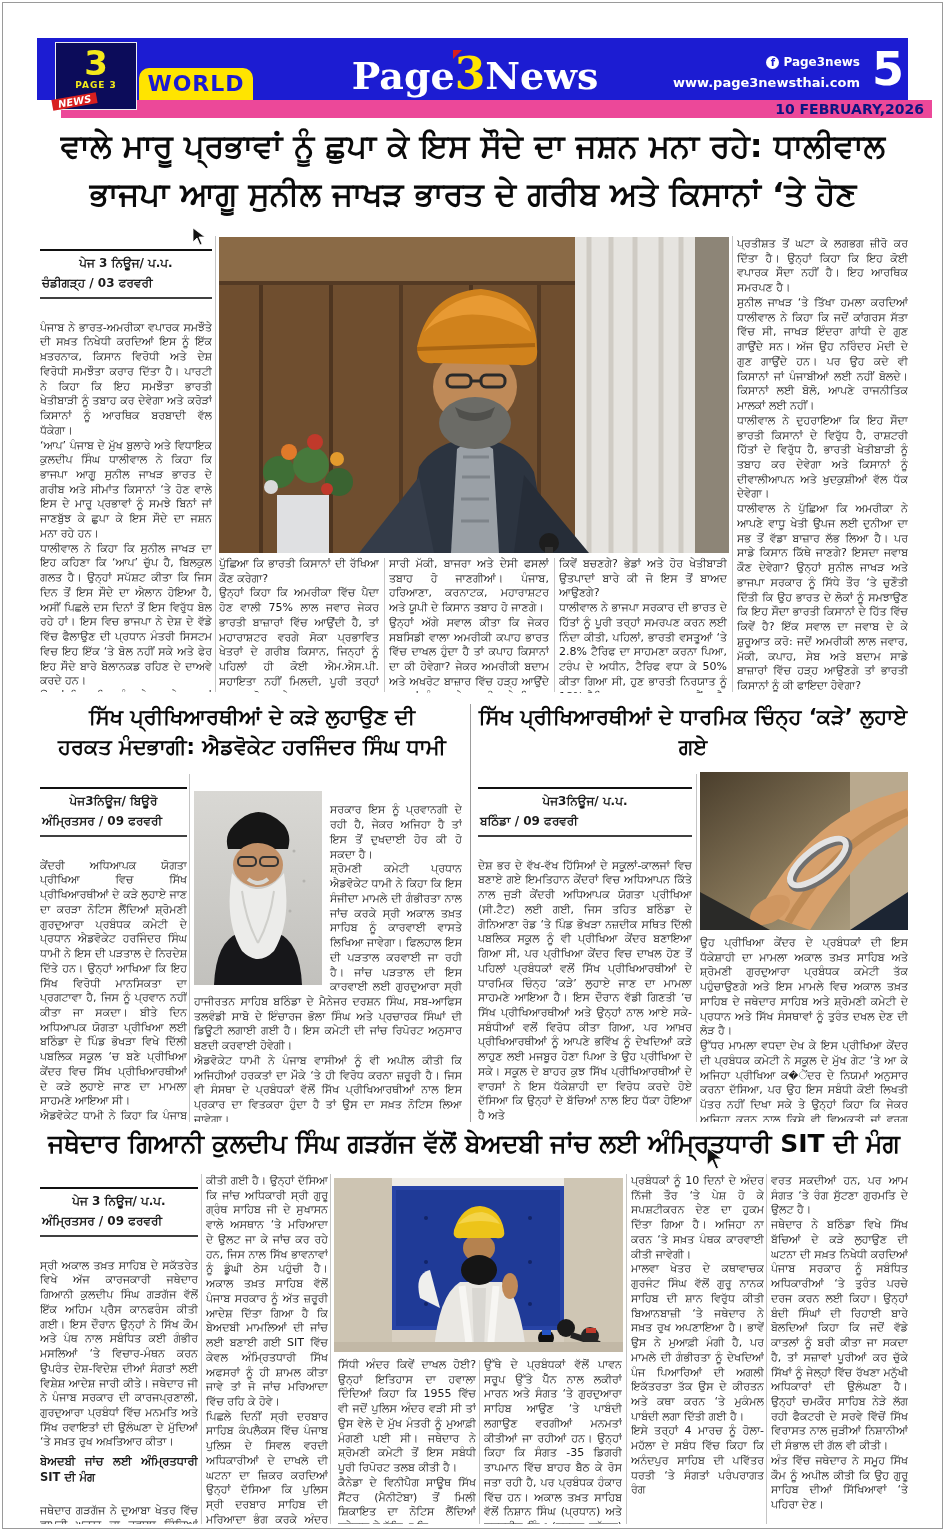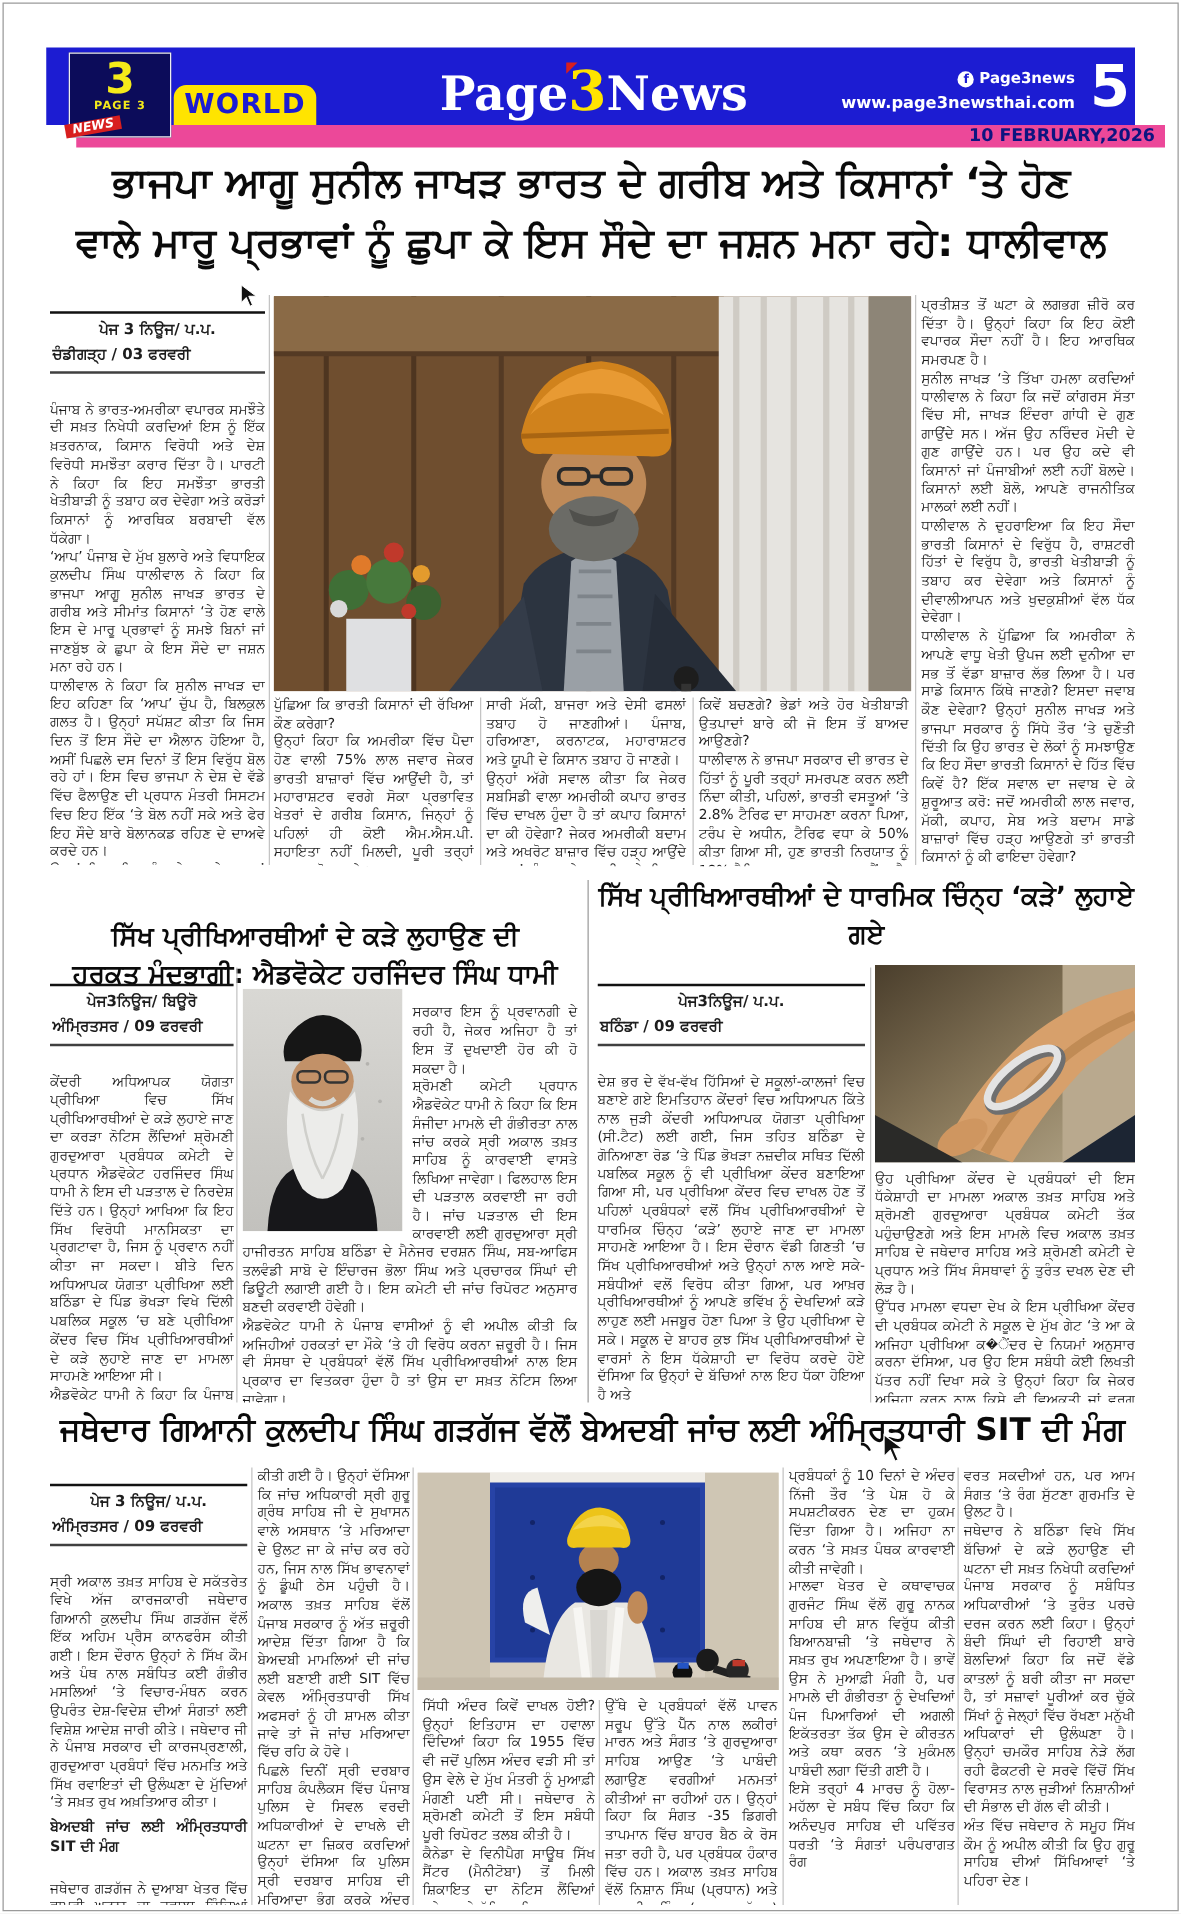--- a/index.html
+++ b/index.html
@@ -69,22 +69,22 @@
     <span class="fb">f</span><span>Page3news</span>
   </div>
   <div class="abs website" style="left:640px;top:75px;width:220px;">www.page3newsthai.com</div>
   <div class="abs pagenum" style="left:868px;top:42px;width:40px;text-align:center;">5</div>
 
   <svg class="abs" style="left:192px;top:227px;" width="16" height="20" viewBox="0 0 16 20">
     <polygon points="1,1 1,15 5,11 8,18 10,17 7,10 13,10" fill="#111" stroke="#fff" stroke-width="0.8"></polygon>
   </svg>
 
   <div class="abs headline-xl" style="left:40px;top:122px;width:866px;">
+    <div>ਵਾਲੇ ਮਾਰੂ ਪ੍ਰਭਾਵਾਂ ਨੂੰ ਛੁਪਾ ਕੇ ਇਸ ਸੌਦੇ ਦਾ ਜਸ਼ਨ ਮਨਾ ਰਹੇ: ਧਾਲੀਵਾਲ</div>
     <div>ਭਾਜਪਾ ਆਗੂ ਸੁਨੀਲ ਜਾਖੜ ਭਾਰਤ ਦੇ ਗਰੀਬ ਅਤੇ ਕਿਸਾਨਾਂ ‘ਤੇ ਹੋਣ</div>
-    <div>ਵਾਲੇ ਮਾਰੂ ਪ੍ਰਭਾਵਾਂ ਨੂੰ ਛੁਪਾ ਕੇ ਇਸ ਸੌਦੇ ਦਾ ਜਸ਼ਨ ਮਨਾ ਰਹੇ: ਧਾਲੀਵਾਲ</div>
   </div>
 
   <div class="abs col" style="left:40px;top:234px;width:172px;height:458px;">
     <div class="byline-box">
       <span class="byline-l1">ਪੇਜ 3 ਨਿਊਜ/ ਪ.ਪ.</span>
       <span class="byline-l2">ਚੰਡੀਗੜ੍ਹ / 03 ਫਰਵਰੀ</span>
     </div>
     <span>ਪੰਜਾਬ ਨੇ ਭਾਰਤ-ਅਮਰੀਕਾ ਵਪਾਰਕ ਸਮਝੌਤੇ ਦੀ ਸਖ਼ਤ ਨਿਖੇਧੀ ਕਰਦਿਆਂ ਇਸ ਨੂੰ ਇੱਕ ਖ਼ਤਰਨਾਕ, ਕਿਸਾਨ ਵਿਰੋਧੀ ਅਤੇ ਦੇਸ਼ ਵਿਰੋਧੀ ਸਮਝੌਤਾ ਕਰਾਰ ਦਿੱਤਾ ਹੈ। ਪਾਰਟੀ ਨੇ ਕਿਹਾ ਕਿ ਇਹ ਸਮਝੌਤਾ ਭਾਰਤੀ ਖੇਤੀਬਾੜੀ ਨੂੰ ਤਬਾਹ ਕਰ ਦੇਵੇਗਾ ਅਤੇ ਕਰੋੜਾਂ ਕਿਸਾਨਾਂ ਨੂੰ ਆਰਥਿਕ ਬਰਬਾਦੀ ਵੱਲ ਧੱਕੇਗਾ।
 ‘ਆਪ’ ਪੰਜਾਬ ਦੇ ਮੁੱਖ ਬੁਲਾਰੇ ਅਤੇ ਵਿਧਾਇਕ ਕੁਲਦੀਪ ਸਿੰਘ ਧਾਲੀਵਾਲ ਨੇ ਕਿਹਾ ਕਿ ਭਾਜਪਾ ਆਗੂ ਸੁਨੀਲ ਜਾਖੜ ਭਾਰਤ ਦੇ ਗਰੀਬ ਅਤੇ ਸੀਮਾਂਤ ਕਿਸਾਨਾਂ ‘ਤੇ ਹੋਣ ਵਾਲੇ ਇਸ ਦੇ ਮਾਰੂ ਪ੍ਰਭਾਵਾਂ ਨੂੰ ਸਮਝੇ ਬਿਨਾਂ ਜਾਂ ਜਾਣਬੁੱਝ ਕੇ ਛੁਪਾ ਕੇ ਇਸ ਸੌਦੇ ਦਾ ਜਸ਼ਨ ਮਨਾ ਰਹੇ ਹਨ।
 ਧਾਲੀਵਾਲ ਨੇ ਕਿਹਾ ਕਿ ਸੁਨੀਲ ਜਾਖੜ ਦਾ ਇਹ ਕਹਿਣਾ ਕਿ ‘ਆਪ’ ਚੁੱਪ ਹੈ, ਬਿਲਕੁਲ ਗਲਤ ਹੈ। ਉਨ੍ਹਾਂ ਸਪੱਸ਼ਟ ਕੀਤਾ ਕਿ ਜਿਸ ਦਿਨ ਤੋਂ ਇਸ ਸੌਦੇ ਦਾ ਐਲਾਨ ਹੋਇਆ ਹੈ, ਅਸੀਂ ਪਿਛਲੇ ਦਸ ਦਿਨਾਂ ਤੋਂ ਇਸ ਵਿਰੁੱਧ ਬੋਲ ਰਹੇ ਹਾਂ। ਇਸ ਵਿਚ ਭਾਜਪਾ ਨੇ ਦੇਸ਼ ਦੇ ਵੱਡੇ ਵਿੱਚ ਫੈਲਾਉਣ ਦੀ ਪ੍ਰਧਾਨ ਮੰਤਰੀ ਸਿਸਟਮ ਵਿਚ ਇਹ ਇੱਕ ‘ਤੇ ਬੋਲ ਨਹੀਂ ਸਕੇ ਅਤੇ ਫੇਰ ਇਹ ਸੌਦੇ ਬਾਰੇ ਬੋਲਾਨਕਡ ਰਹਿਣ ਦੇ ਦਾਅਵੇ ਕਰਦੇ ਹਨ।
@@ -148,21 +148,21 @@
   <div class="abs col" style="left:219px;top:557px;width:160px;height:136px;">ਪੁੱਛਿਆ ਕਿ ਭਾਰਤੀ ਕਿਸਾਨਾਂ ਦੀ ਰੱਖਿਆ ਕੌਣ ਕਰੇਗਾ?
 ਉਨ੍ਹਾਂ ਕਿਹਾ ਕਿ ਅਮਰੀਕਾ ਵਿੱਚ ਪੈਦਾ ਹੋਣ ਵਾਲੀ 75% ਲਾਲ ਜਵਾਰ ਜੇਕਰ ਭਾਰਤੀ ਬਾਜ਼ਾਰਾਂ ਵਿੱਚ ਆਉਂਦੀ ਹੈ, ਤਾਂ ਮਹਾਰਾਸ਼ਟਰ ਵਰਗੇ ਸੋਕਾ ਪ੍ਰਭਾਵਿਤ ਖੇਤਰਾਂ ਦੇ ਗਰੀਬ ਕਿਸਾਨ, ਜਿਨ੍ਹਾਂ ਨੂੰ ਪਹਿਲਾਂ ਹੀ ਕੋਈ ਐਮ.ਐਸ.ਪੀ. ਸਹਾਇਤਾ ਨਹੀਂ ਮਿਲਦੀ, ਪੂਰੀ ਤਰ੍ਹਾਂ ਬਰਬਾਦ ਹੋ ਜਾਣਗੇ।
 ਧਾਲੀਵਾਲ ਨੇ ਕਿਹਾ ਕਿ ਜੇਕਰ ਅਮਰੀਕੀ ਲਾਲ ਜਵਾਰ ਅਤੇ ਹੋਰ ਅਮਰੀਕੀ ਅਨਾਜ ਅਤੇ ਡੇਅਰੀ ਭਾਰਤੀ ਬਾਜ਼ਾਰਾਂ ਵਿੱਚ ਹੜ੍ਹ ਆਉਂਦੇ ਹਨ, ਤਾਂ</div>
   <div class="abs vline" style="left:384px;top:558px;height:134px;"></div>
   <div class="abs col" style="left:389px;top:557px;width:160px;height:136px;">ਸਾਰੀ ਮੱਕੀ, ਬਾਜਰਾ ਅਤੇ ਦੇਸੀ ਫਸਲਾਂ ਤਬਾਹ ਹੋ ਜਾਣਗੀਆਂ। ਪੰਜਾਬ, ਹਰਿਆਣਾ, ਕਰਨਾਟਕ, ਮਹਾਰਾਸ਼ਟਰ ਅਤੇ ਯੂਪੀ ਦੇ ਕਿਸਾਨ ਤਬਾਹ ਹੋ ਜਾਣਗੇ।
 ਉਨ੍ਹਾਂ ਅੱਗੇ ਸਵਾਲ ਕੀਤਾ ਕਿ ਜੇਕਰ ਸਬਸਿਡੀ ਵਾਲਾ ਅਮਰੀਕੀ ਕਪਾਹ ਭਾਰਤ ਵਿੱਚ ਦਾਖਲ ਹੁੰਦਾ ਹੈ ਤਾਂ ਕਪਾਹ ਕਿਸਾਨਾਂ ਦਾ ਕੀ ਹੋਵੇਗਾ? ਜੇਕਰ ਅਮਰੀਕੀ ਬਦਾਮ ਅਤੇ ਅਖਰੋਟ ਬਾਜ਼ਾਰ ਵਿੱਚ ਹੜ੍ਹ ਆਉਂਦੇ ਹਨ ਤਾਂ ਜੰਮੂ ਅਤੇ ਕਸ਼ਮੀਰ ਦੇ ਕਿਸਾਨ ਕਿੱਥੇ ਜਾਣਗੇ? ਹਿਮਾਚਲ ਅਤੇ ਕਸ਼ਮੀਰ ਦੇ ਸੇਬ ਉਤਪਾਦਕ ਸਸਤੇ ਅਮਰੀਕੀ ਸੇਬਾਂ ਦੇ ਵਿਰੁੱਧ</div>
   <div class="abs vline" style="left:554px;top:558px;height:134px;"></div>
   <div class="abs col" style="left:559px;top:557px;width:168px;height:136px;">ਕਿਵੇਂ ਬਚਣਗੇ? ਭੇਡਾਂ ਅਤੇ ਹੋਰ ਖੇਤੀਬਾੜੀ ਉਤਪਾਦਾਂ ਬਾਰੇ ਕੀ ਜੋ ਇਸ ਤੋਂ ਬਾਅਦ ਆਉਣਗੇ?
 ਧਾਲੀਵਾਲ ਨੇ ਭਾਜਪਾ ਸਰਕਾਰ ਦੀ ਭਾਰਤ ਦੇ ਹਿੱਤਾਂ ਨੂੰ ਪੂਰੀ ਤਰ੍ਹਾਂ ਸਮਰਪਣ ਕਰਨ ਲਈ ਨਿੰਦਾ ਕੀਤੀ, ਪਹਿਲਾਂ, ਭਾਰਤੀ ਵਸਤੂਆਂ ‘ਤੇ 2.8% ਟੈਰਿਫ ਦਾ ਸਾਹਮਣਾ ਕਰਨਾ ਪਿਆ, ਟਰੰਪ ਦੇ ਅਧੀਨ, ਟੈਰਿਫ ਵਧਾ ਕੇ 50% ਕੀਤਾ ਗਿਆ ਸੀ, ਹੁਣ ਭਾਰਤੀ ਨਿਰਯਾਤ ਨੂੰ 18% ਟੈਰਿਫ ਦਾ ਸਾਹਮਣਾ ਕਰਨਾ ਪੈਂਦਾ ਹੈ, ਇਸ ਦੌਰਾਨ, ਭਾਰਤ ਨੇ ਅਮਰੀਕੀ ਉਤਪਾਦਾਂ ‘ਤੇ ਟੈਰਿਫ 60</div>
 
-  <div class="abs headline-md" style="left:40px;top:734px;width:424px;">
+  <div class="abs headline-md" style="left:40px;top:702px;width:424px;">
     <div>ਸਿੱਖ ਪ੍ਰੀਖਿਆਰਥੀਆਂ ਦੇ ਕੜੇ ਲੁਹਾਉਣ ਦੀ</div>
     <div>ਹਰਕਤ ਮੰਦਭਾਗੀ: ਐਡਵੋਕੇਟ ਹਰਜਿੰਦਰ ਸਿੰਘ ਧਾਮੀ</div>
   </div>
 
   <div class="abs col" style="left:40px;top:772px;width:147px;height:350px;">
     <div class="byline-box">
       <span class="byline-l1">ਪੇਜ3ਨਿਊਜ/ ਬਿਊਰੋ</span>
       <span class="byline-l2">ਅੰਮ੍ਰਿਤਸਰ / 09 ਫਰਵਰੀ</span>
     </div>
     <span>ਕੇਂਦਰੀ ਅਧਿਆਪਕ ਯੋਗਤਾ ਪ੍ਰੀਖਿਆ ਵਿਚ ਸਿੱਖ ਪ੍ਰੀਖਿਆਰਥੀਆਂ ਦੇ ਕੜੇ ਲੁਹਾਏ ਜਾਣ ਦਾ ਕਰੜਾ ਨੋਟਿਸ ਲੈਂਦਿਆਂ ਸ਼੍ਰੋਮਣੀ ਗੁਰਦੁਆਰਾ ਪ੍ਰਬੰਧਕ ਕਮੇਟੀ ਦੇ ਪ੍ਰਧਾਨ ਐਡਵੋਕੇਟ ਹਰਜਿੰਦਰ ਸਿੰਘ ਧਾਮੀ ਨੇ ਇਸ ਦੀ ਪੜਤਾਲ ਦੇ ਨਿਰਦੇਸ਼ ਦਿੱਤੇ ਹਨ। ਉਨ੍ਹਾਂ ਆਖਿਆ ਕਿ ਇਹ ਸਿੱਖ ਵਿਰੋਧੀ ਮਾਨਸਿਕਤਾ ਦਾ ਪ੍ਰਗਟਾਵਾ ਹੈ, ਜਿਸ ਨੂੰ ਪ੍ਰਵਾਨ ਨਹੀਂ ਕੀਤਾ ਜਾ ਸਕਦਾ। ਬੀਤੇ ਦਿਨ ਅਧਿਆਪਕ ਯੋਗਤਾ ਪ੍ਰੀਖਿਆ ਲਈ ਬਠਿੰਡਾ ਦੇ ਪਿੰਡ ਭੋਖੜਾ ਵਿਖੇ ਦਿੱਲੀ ਪਬਲਿਕ ਸਕੂਲ ‘ਚ ਬਣੇ ਪ੍ਰੀਖਿਆ ਕੇਂਦਰ ਵਿਚ ਸਿੱਖ ਪ੍ਰੀਖਿਆਰਥੀਆਂ ਦੇ ਕੜੇ ਲੁਹਾਏ ਜਾਣ ਦਾ ਮਾਮਲਾ ਸਾਹਮਣੇ ਆਇਆ ਸੀ।

